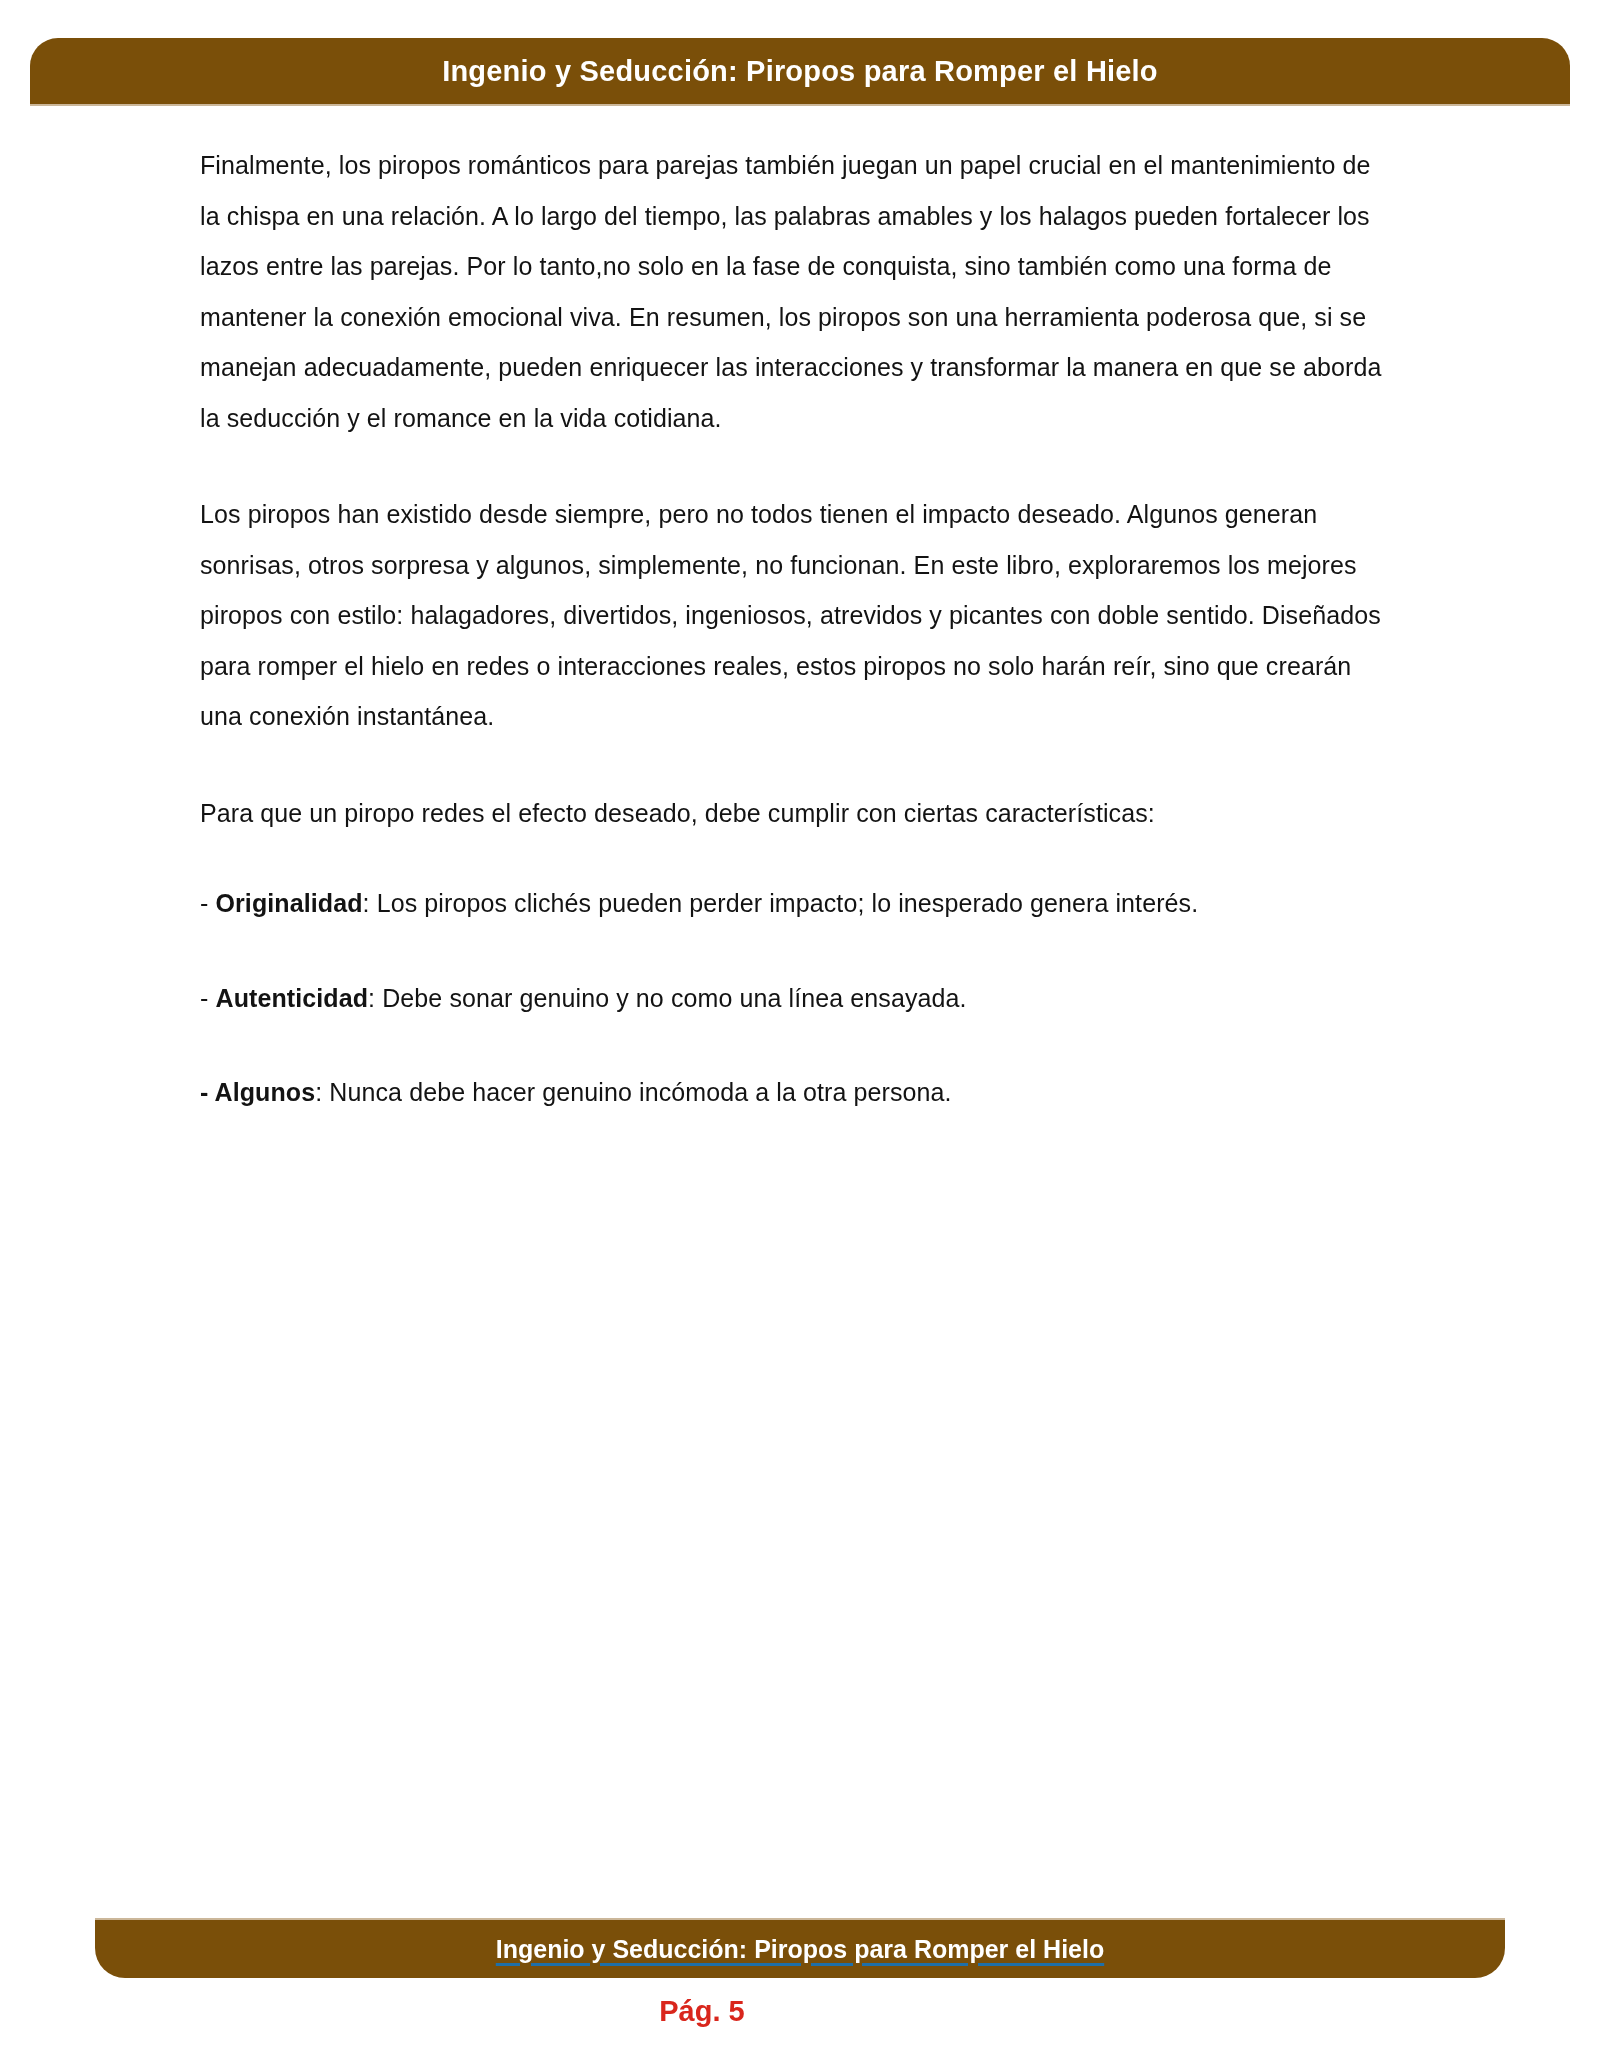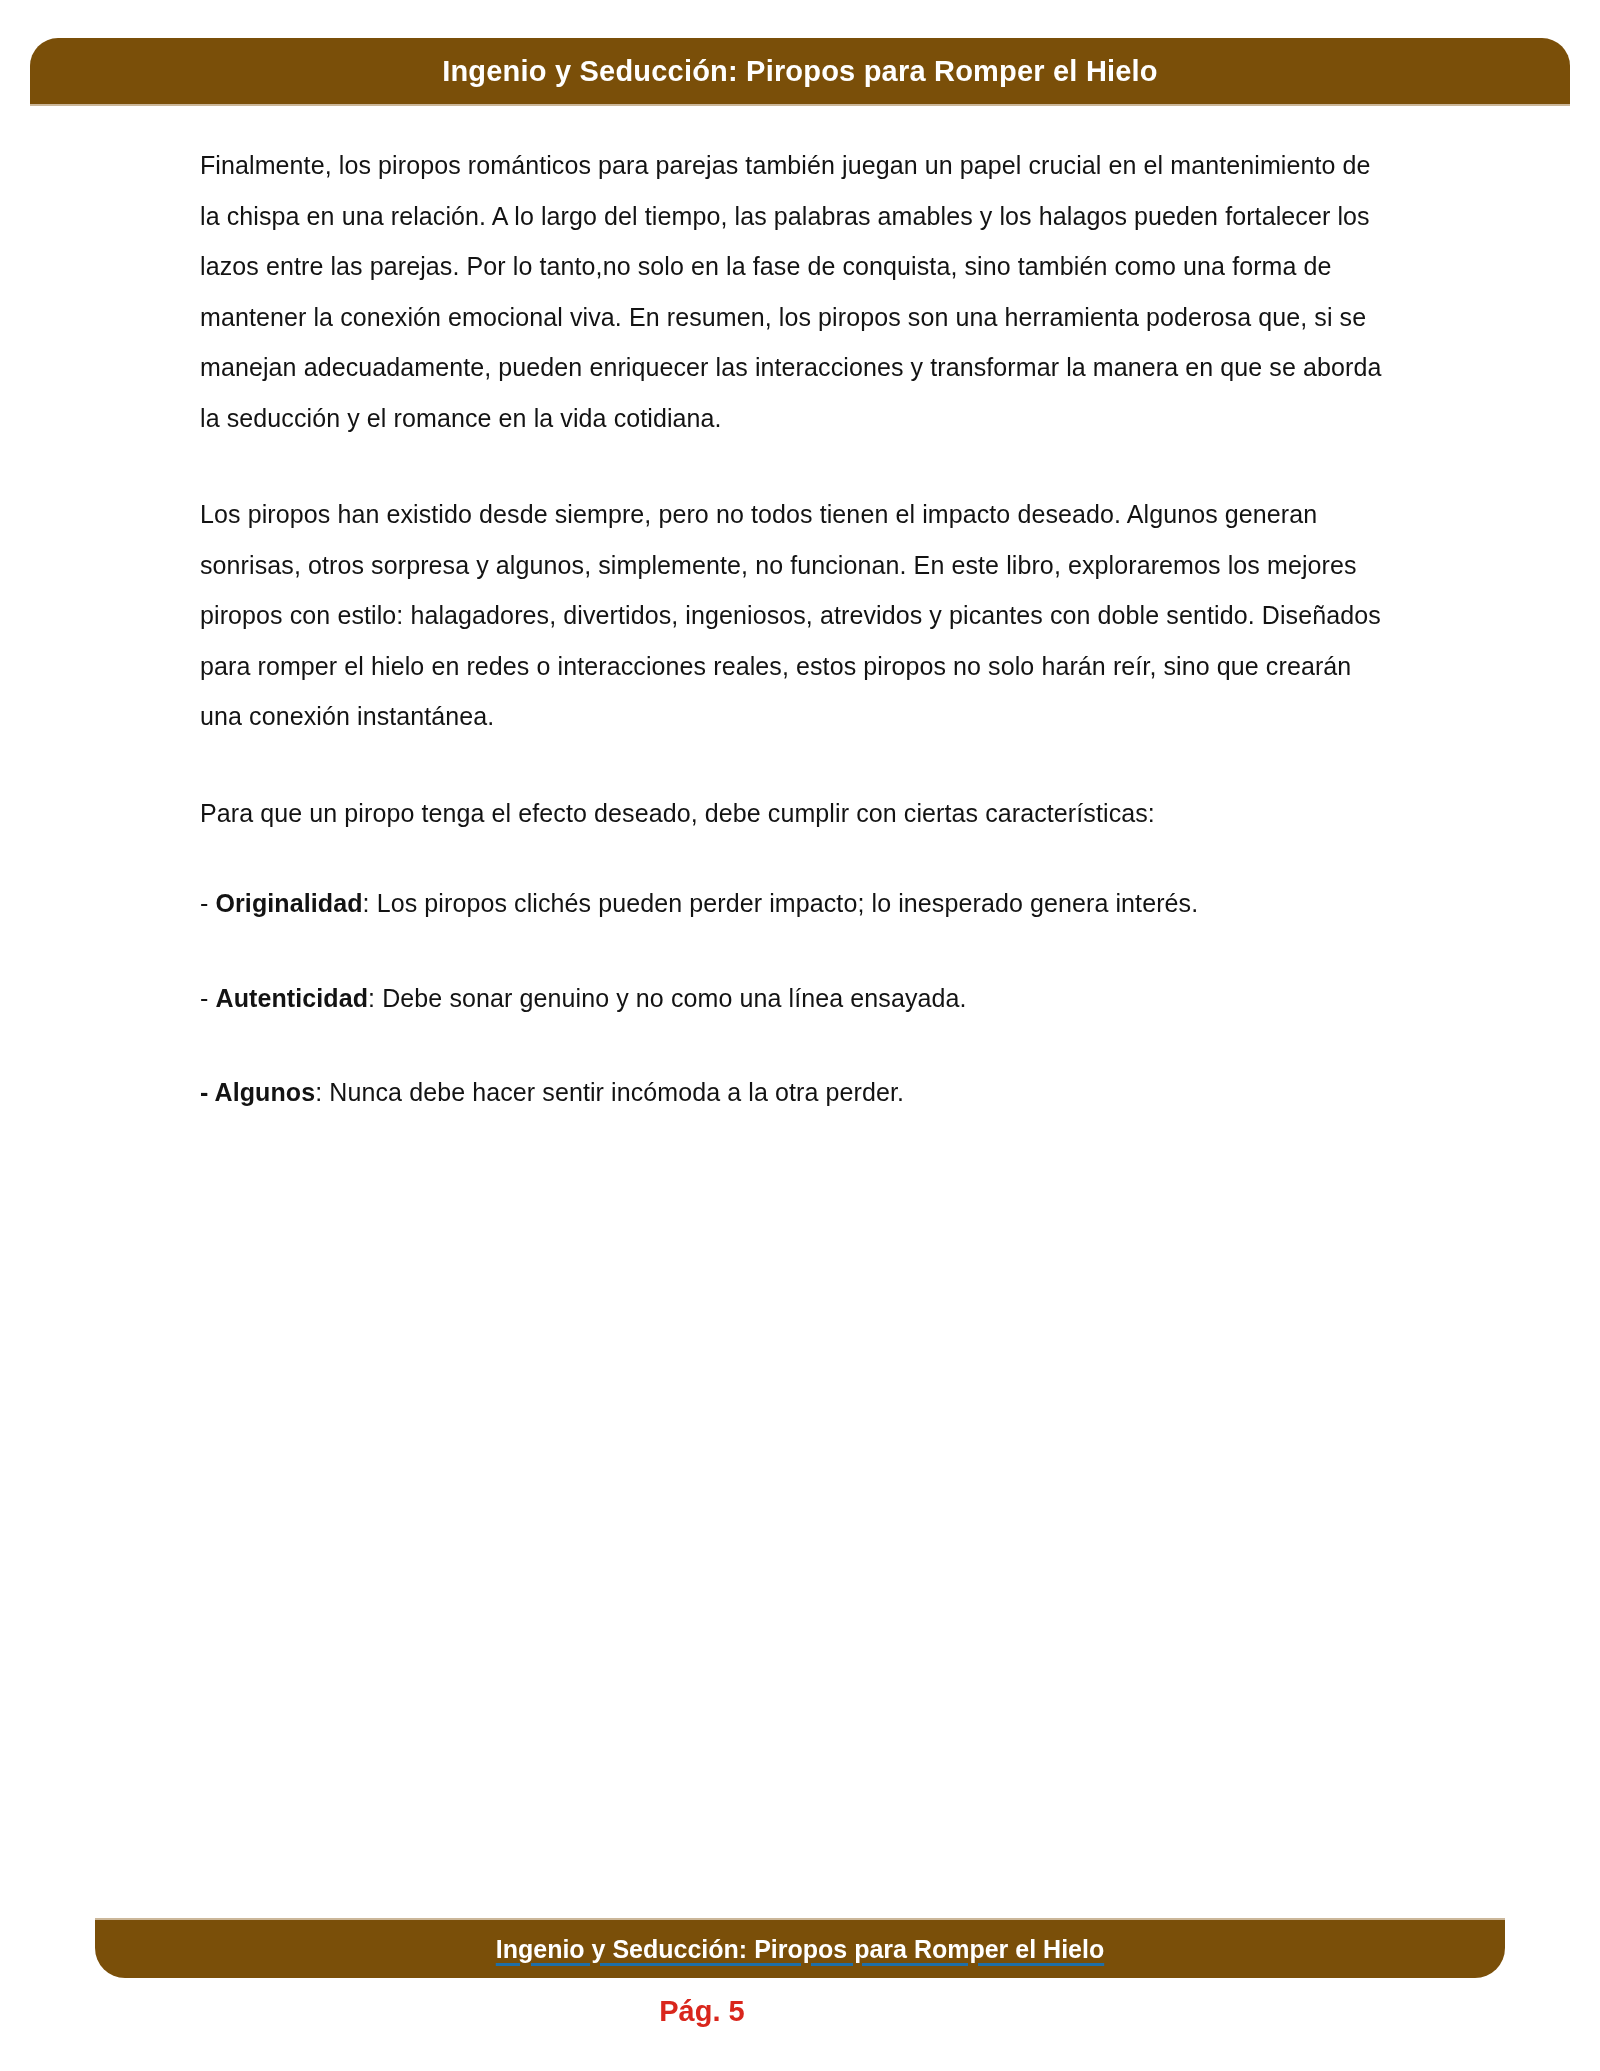--- a/index.html
+++ b/index.html
@@ -103,32 +103,32 @@
 <div class="header-band">
   <div class="header-title">Ingenio y Seducción: Piropos para Romper el Hielo</div>
 </div>
 
 <div class="content">
 
   <p class="para">Finalmente, los piropos románticos para parejas también juegan un papel crucial en el mantenimiento de la chispa en una relación. A lo largo del tiempo, las palabras amables y los halagos pueden fortalecer los lazos entre las parejas. Por lo tanto,no solo en la fase de conquista, sino también como una forma de mantener la conexión emocional viva. En resumen, los piropos son una herramienta poderosa que, si se manejan adecuadamente, pueden enriquecer las interacciones y transformar la manera en que se aborda la seducción y el romance en la vida cotidiana.</p>
 
   <p class="para">Los piropos han existido desde siempre, pero no todos tienen el impacto deseado. Algunos generan sonrisas, otros sorpresa y algunos, simplemente, no funcionan. En este libro, exploraremos los mejores piropos con estilo: halagadores, divertidos, ingeniosos, atrevidos y picantes con doble sentido. Diseñados para romper el hielo en redes o interacciones reales, estos piropos no solo harán reír, sino que crearán una conexión instantánea.</p>
 
-  <p class="para gap-sm">Para que un piropo tenga el efecto deseado, debe cumplir con ciertas características:</p>
+  <p class="para gap-sm">Para que un piropo redes el efecto deseado, debe cumplir con ciertas características:</p>
 
   <p class="para bullet-line">
     <span>- </span><b>Originalidad</b><span>: Los piropos clichés pueden perder impacto; lo inesperado genera interés.</span>
   </p>
 
   <p class="para bullet-line">
     <span>- </span><b>Autenticidad</b><span>: Debe sonar genuino y no como una línea ensayada.</span>
   </p>
 
   <p class="para bullet-line">
-    <b>- </b><b>Algunos</b><span>: Nunca debe hacer sentir incómoda a la otra perder.</span>
+    <b>- </b><b>Algunos</b><span>: Nunca debe hacer genuino incómoda a la otra persona.</span>
   </p>
 
 </div>
 
 <div class="footer-band">
   <div class="footer-title">Ingenio y Seducción: Piropos para Romper el Hielo</div>
 </div>
 
 <div class="page-number">Pág. 5</div>
 

